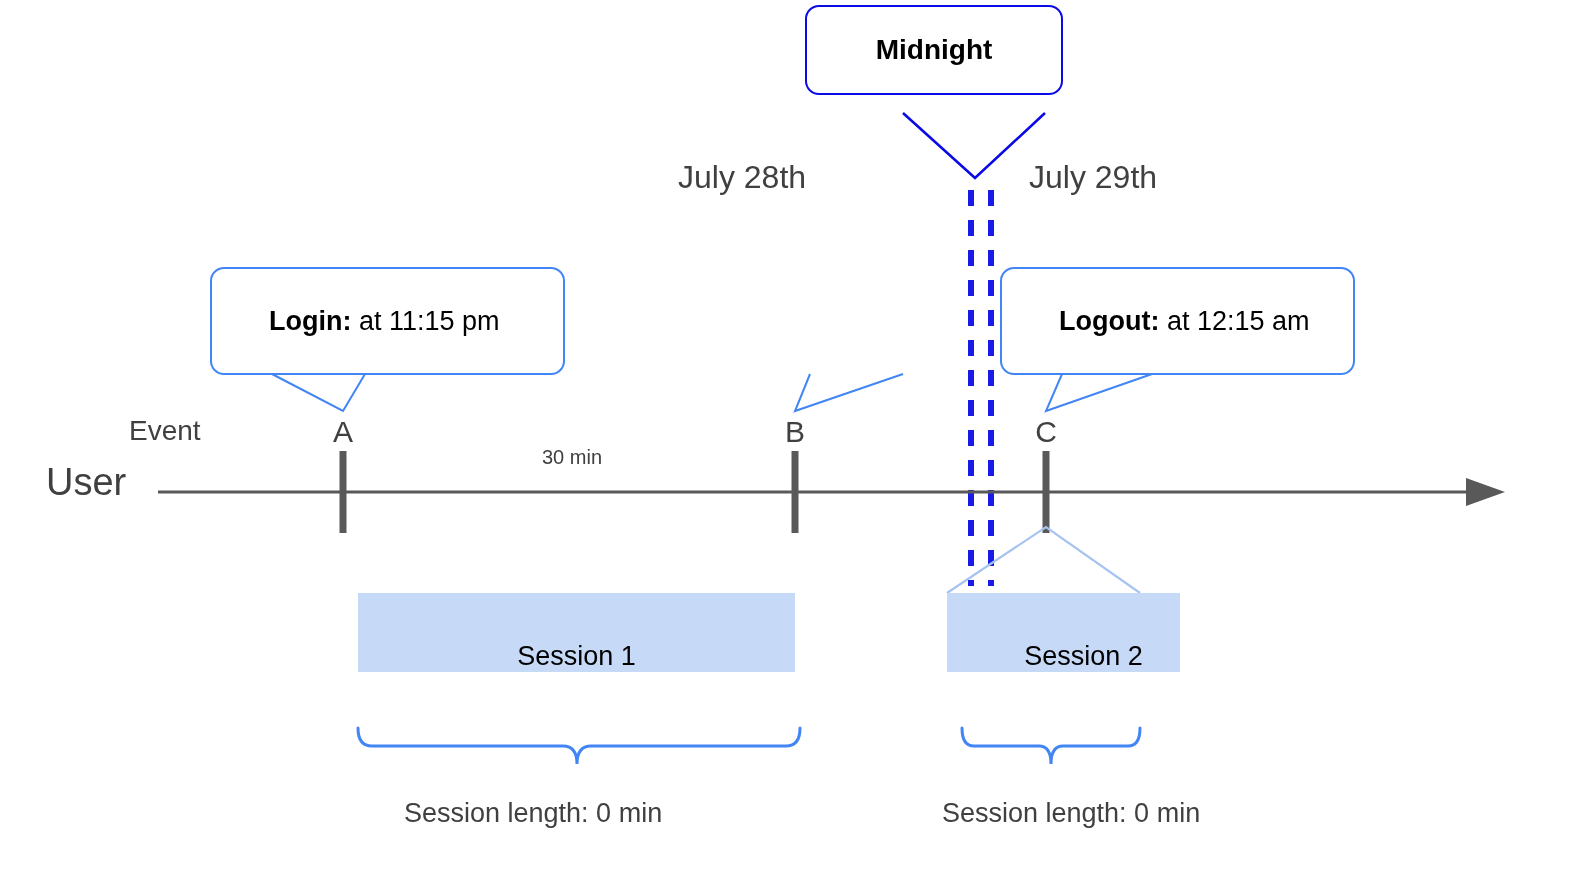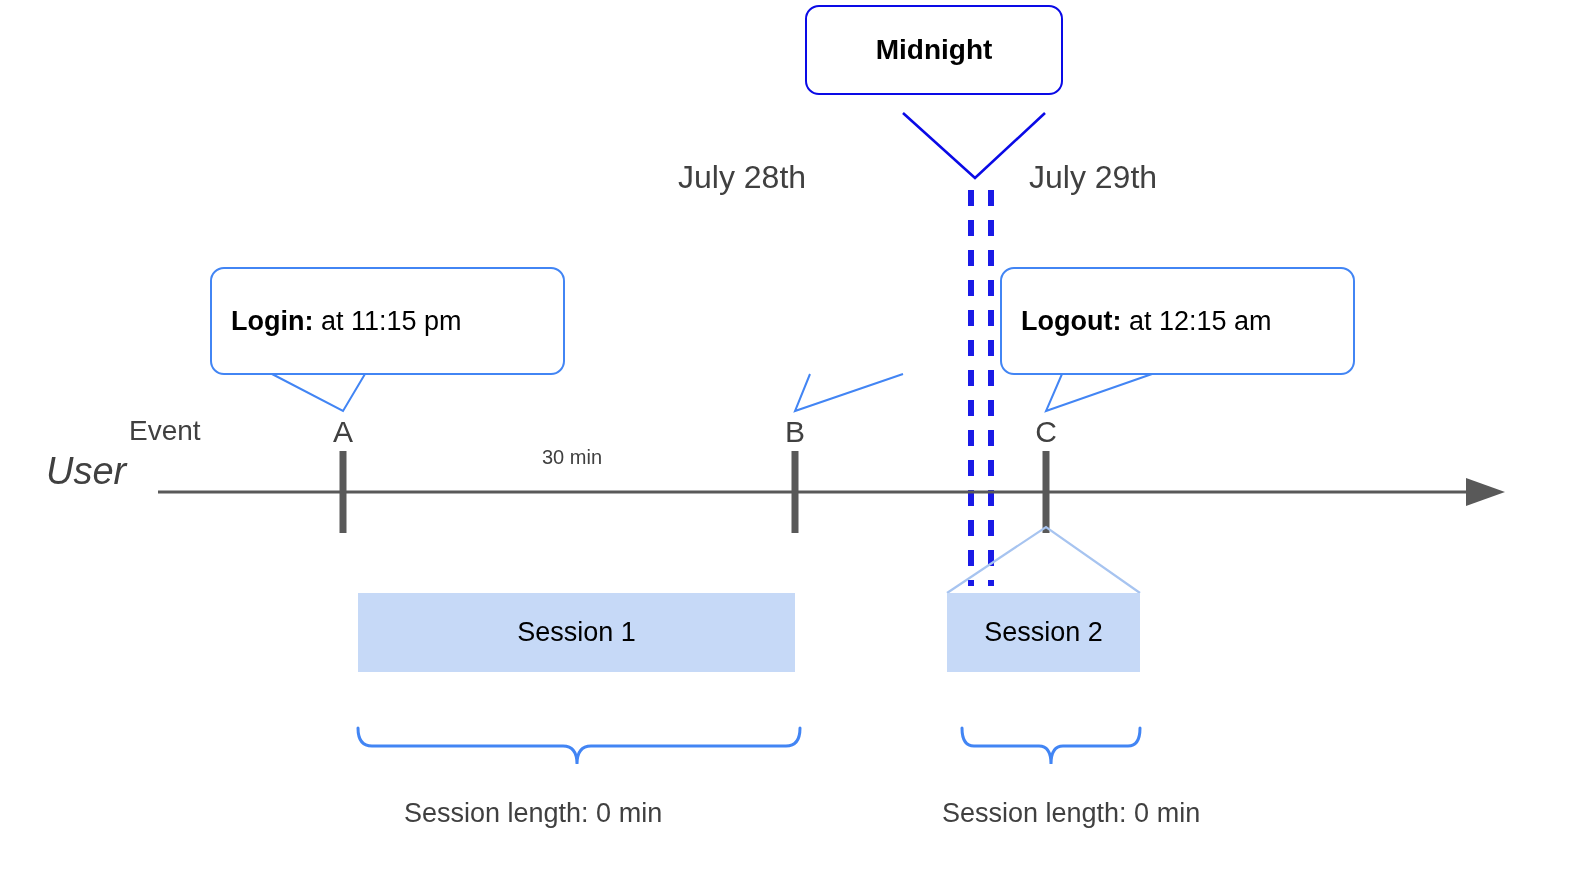--- a/index.html
+++ b/index.html
@@ -15,25 +15,25 @@
   .t-tickletter{font-size:30px;}
   .t-30min{font-size:20px;}
   .t-session{font-size:27px;}
   .t-length{font-size:27px;margin-left:46px;}
   .t-callout{font-size:27px;}
   .t-callout b{font-weight:bold;}
   .t-midnight{font-size:28px;font-weight:bold;}
 
   
   .callout{position:absolute;box-sizing:border-box;border:2px solid #4285F4;border-radius:14px;background:#fff;display:flex;align-items:center;}
-  .callout .t-callout{position:static;padding-left:19px;}
+  .callout .t-callout{position:static;padding-left:19px;margin-left:38px;}
   .callout-midnight{position:absolute;box-sizing:border-box;border:2px solid #0A0AE6;border-radius:14px;background:#fff;display:flex;align-items:center;justify-content:center;}
 
   
-  .session-box{position:absolute;background:#C6D9F7;display:flex;align-items:center;justify-content:center;}
+  .session-box{position:absolute;background:#C6D9F7;display:flex;align-items:flex-end;justify-content:center;}
 </style>
 </head>
 <body>
 
 <div id="stage">
 
   <svg class="layer" viewBox="0 0 1596 870">
 
     <polyline points="903,113 975,178 1045,113" fill="none" stroke="#0A0AE6" stroke-width="2.6" stroke-linejoin="miter"></polyline>
 
@@ -72,32 +72,32 @@
   </div>
 
 
   <div class="callout" style="left:1000px;top:267px;width:355px;height:108px;">
     <span class="t-callout">
       <b>Logout:</b><span> at 12:15 am</span>
     </span>
   </div>
 
   <div class="txt t-events" style="left:129px;top:415px;">Event</div>
-  <div class="txt t-user" style="left:46px;top:471px;transform:translateY(-50%);font-style:italic;">User</div>
+  <div class="txt t-user" style="left:46px;top:482px;transform:translateY(-50%);">User</div>
 
   <div class="txt t-tickletter" style="left:343px;top:415px;transform:translateX(-50%);">A</div>
   <div class="txt t-tickletter" style="left:795px;top:415px;transform:translateX(-50%);">B</div>
   <div class="txt t-tickletter" style="left:1046px;top:415px;transform:translateX(-50%);">C</div>
 
   <div class="txt t-30min" style="left:572px;top:446px;transform:translateX(-50%);">30 min</div>
 
   <div class="session-box" style="left:358px;top:593px;width:437px;height:79px;">
     <span class="t-session">Session 1</span>
   </div>
 
-  <div class="session-box" style="left:947px;top:593px;width:193px;height:79px;">
+  <div class="session-box" style="left:947px;top:593px;width:193px;height:79px;padding-left:40px;">
     <span class="t-session">Session 2</span>
   </div>
 
   <div class="txt t-length" style="left:358px;top:798px;">Session length: 0 min</div>
   <div class="txt t-length" style="left:896px;top:798px;">Session length: 0 min</div>
 
 </div>
 
 </body></html>

